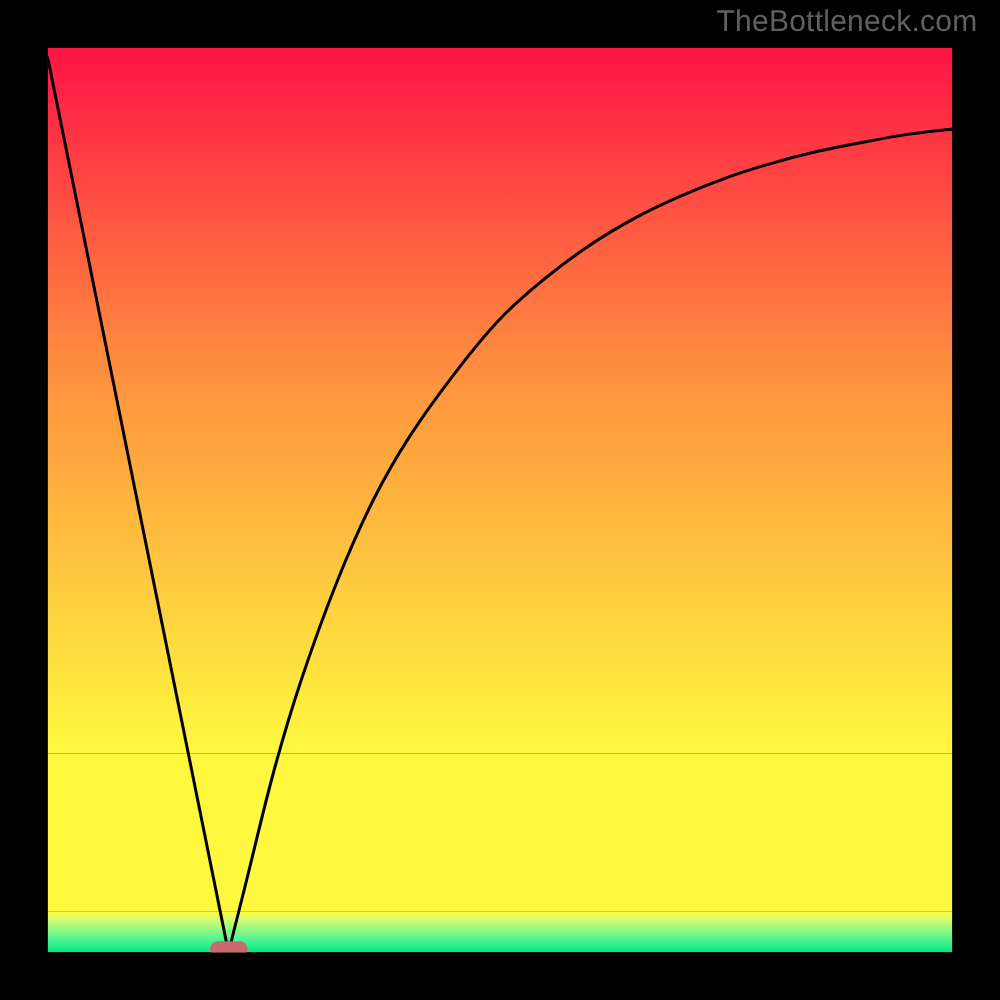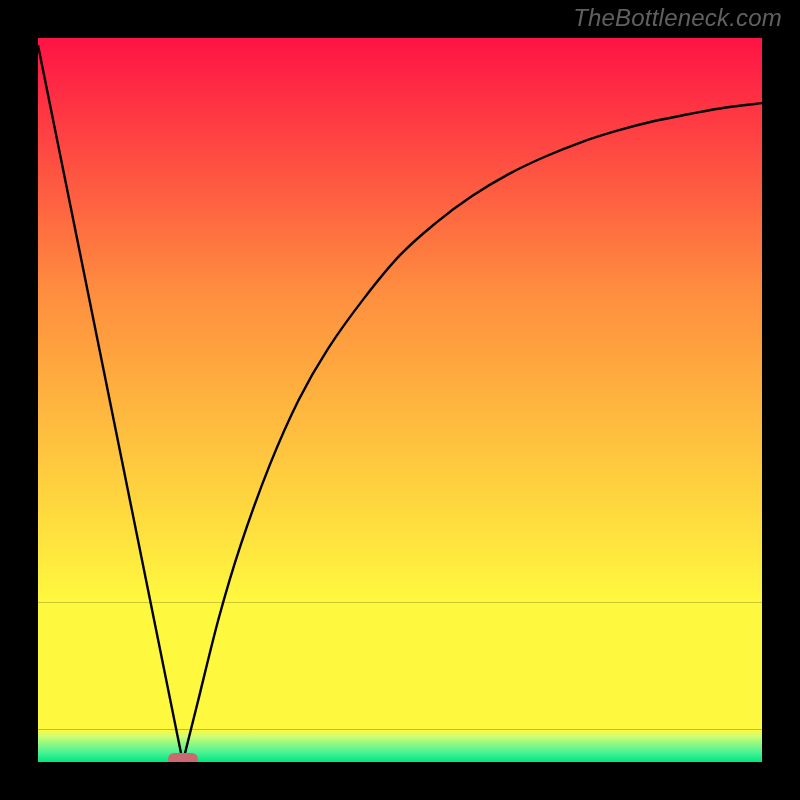--- a/index.html
+++ b/index.html
@@ -9,21 +9,20 @@
     height: 800px;
     overflow: hidden;
     background: #000;
     font-family: Arial, Helvetica, sans-serif;
   }
   .frame {
     position: relative;
     width: 800px;
     height: 800px;
     background: #000;
-    font-style: italic;
   }
   .attribution {
     position: absolute;
     top: 4px;
     right: 18px;
     color: #606060;
     font-size: 24px;
     font-weight: 500;
     letter-spacing: 0.2px;
     z-index: 10;

